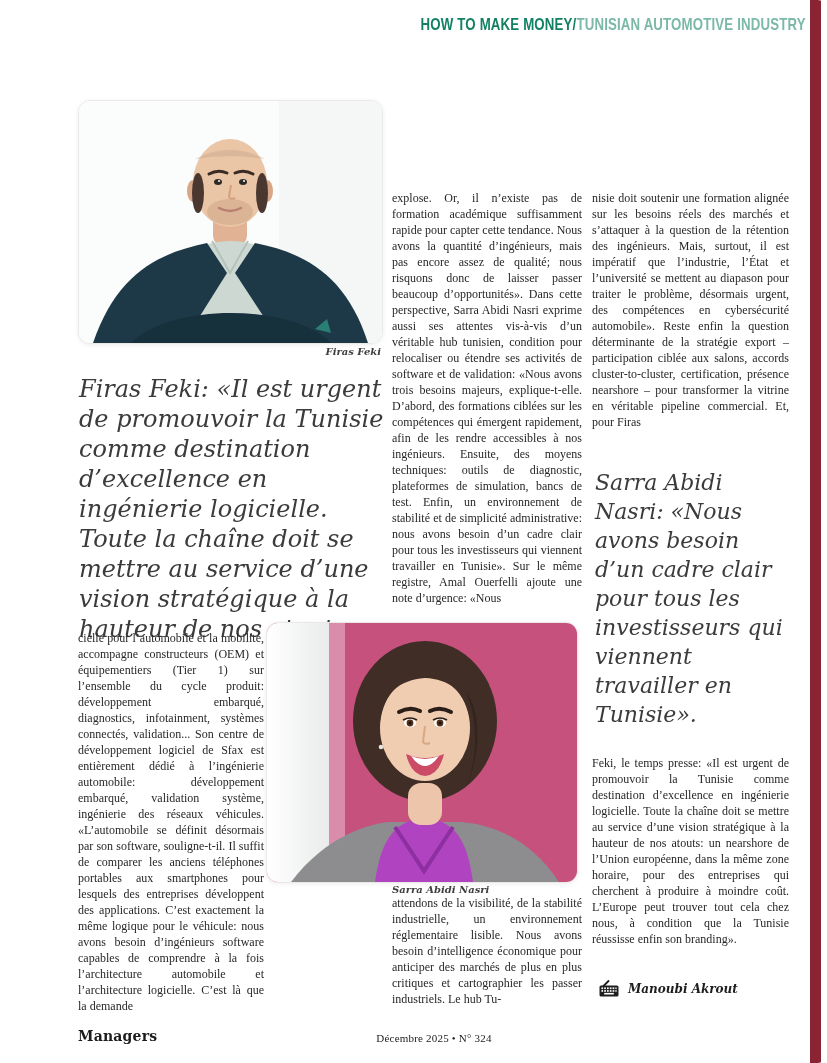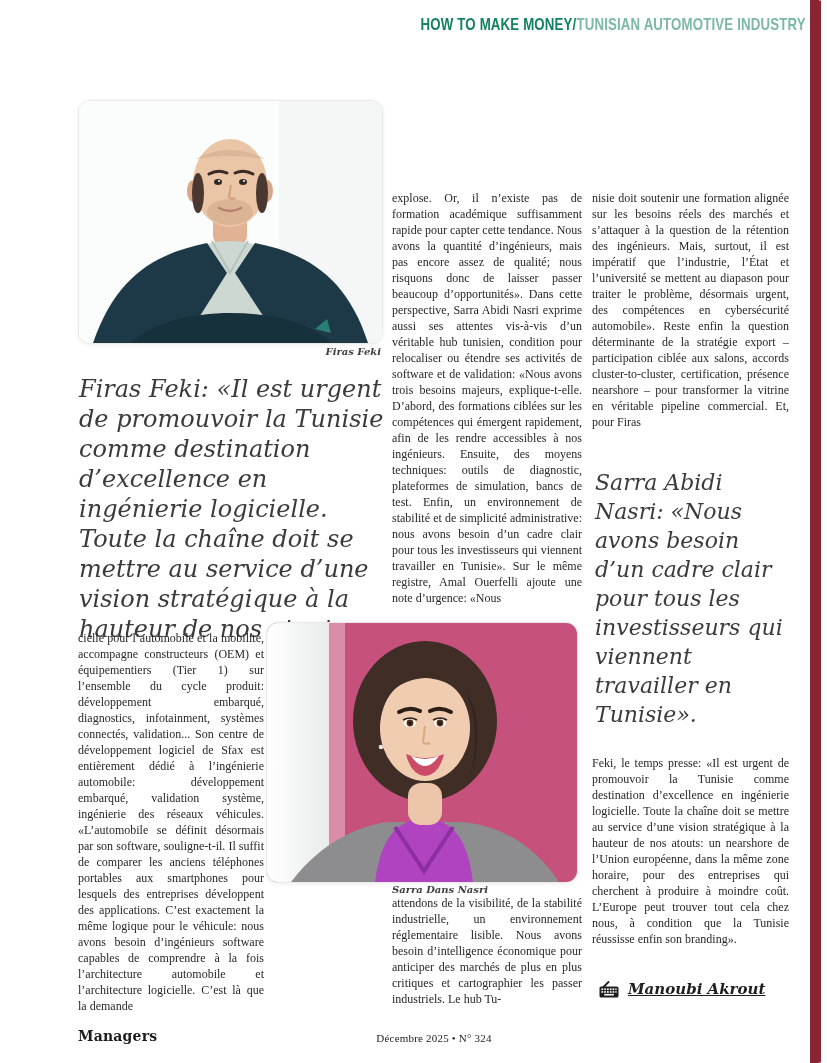--- a/index.html
+++ b/index.html
@@ -35,21 +35,21 @@
     overflow:hidden; hyphens:auto; -webkit-hyphens:auto; color:#272727;}
   .col1{left:78px; top:630px; width:186px; height:380px;}
   .col2-top{left:392px; top:190px; width:190px; height:430px;}
   .col2-bottom{left:392px; top:895px; width:190px; height:114px;}
   .col3-top{left:592px; top:190px; width:197px; height:264px;}
   .col3-bottom{left:592px; top:755px; width:197px; height:212px;}
 
   .byline{position:absolute; left:599px; top:980px; display:flex; align-items:center; gap:9px;}
   .byline .kb{display:inline-flex;}
   .byline .author{font-family:"DejaVu Serif", serif; font-weight:700; font-style:italic;
-    font-size:15px; color:#1e1e1e;text-decoration:underline;}
+    font-size:12px; color:#1e1e1e;}
 
   .footer-brand{position:absolute; left:78px; top:1028px; font-family:"DejaVu Serif", serif;
     font-size:14px; font-weight:700; color:#1c1c1c; letter-spacing:.2px;}
   .footer-issue{position:absolute; left:78px; right:37px; top:1032px; text-align:center;
     font-size:11px; color:#222; letter-spacing:.2px;}
   .footer-page{position:absolute; right:30px; top:1030px; font-size:10px; color:#222;margin-top:40px;}
 </style>
 </head>
 <body>
 
@@ -149,21 +149,21 @@
       <circle cx="173" cy="100" r="1.5" fill="#1c120c"></circle>
       <path d="M136,97 Q143,93 150,97" fill="none" stroke="#2b1e18" stroke-width="1.6"></path>
       <path d="M166,97 Q173,93 180,97" fill="none" stroke="#2b1e18" stroke-width="1.6"></path>
 
       <path d="M158,103 L156,119 Q158,122 163,120" fill="none" stroke="#d8a783" stroke-width="2"></path>
 
       <path d="M139,131 Q158,139 177,131 Q172,152 158,153 Q144,152 139,131 Z" fill="#cc4c68"></path>
       <path d="M144,133 Q158,139 172,133 Q165,143 158,143 Q151,143 144,133 Z" fill="#ffffff"></path>
     </svg>
   </figure>
-  <figcaption class="caption caption-sarra">Sarra Dans Nasri</figcaption>
+  <figcaption class="caption caption-sarra">Sarra Abidi Nasri</figcaption>
 
   <div class="byline">
     <span class="kb">
       <svg width="20" height="17" viewBox="0 0 20 17">
         <path d="M4.5,6 L9.5,1" stroke="#1f1f1f" stroke-width="1.8" stroke-linecap="round"></path>
         <rect x="0.5" y="5.5" width="19" height="11" rx="1.6" fill="#1f1f1f"></rect>
         <g fill="#ffffff">
           <rect x="2.4" y="7.4" width="1.7" height="1.7"></rect>
             <rect x="5.2" y="7.4" width="1.7" height="1.7"></rect>
             <rect x="8.0" y="7.4" width="1.7" height="1.7"></rect>

